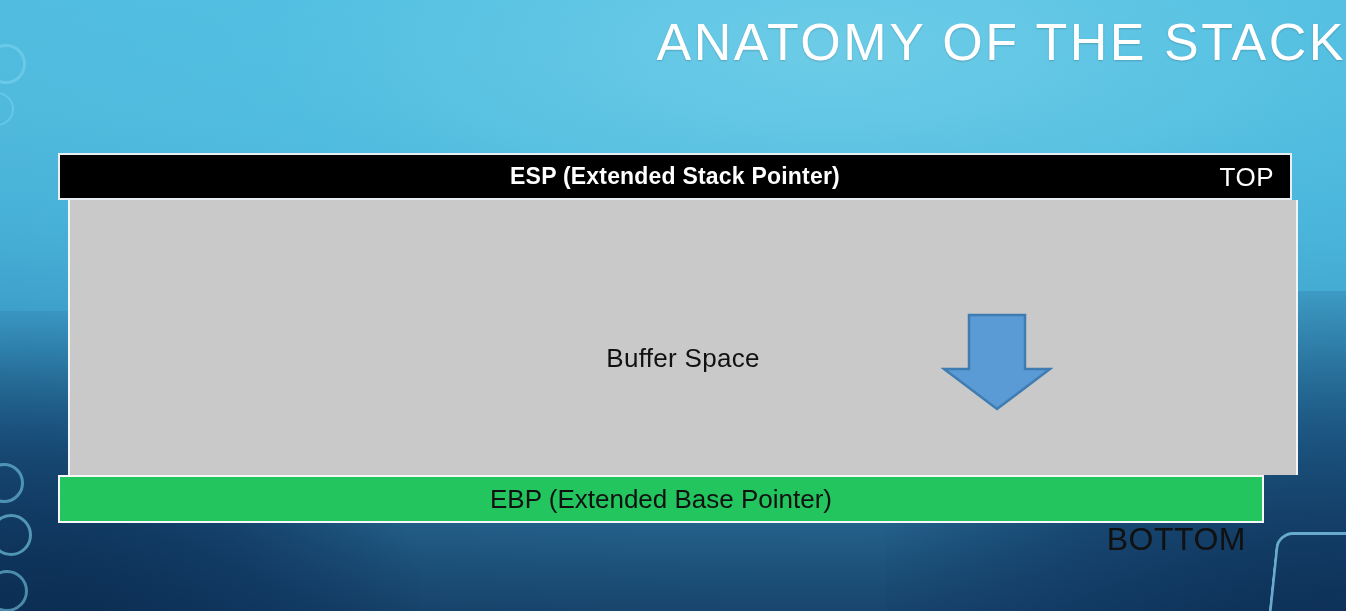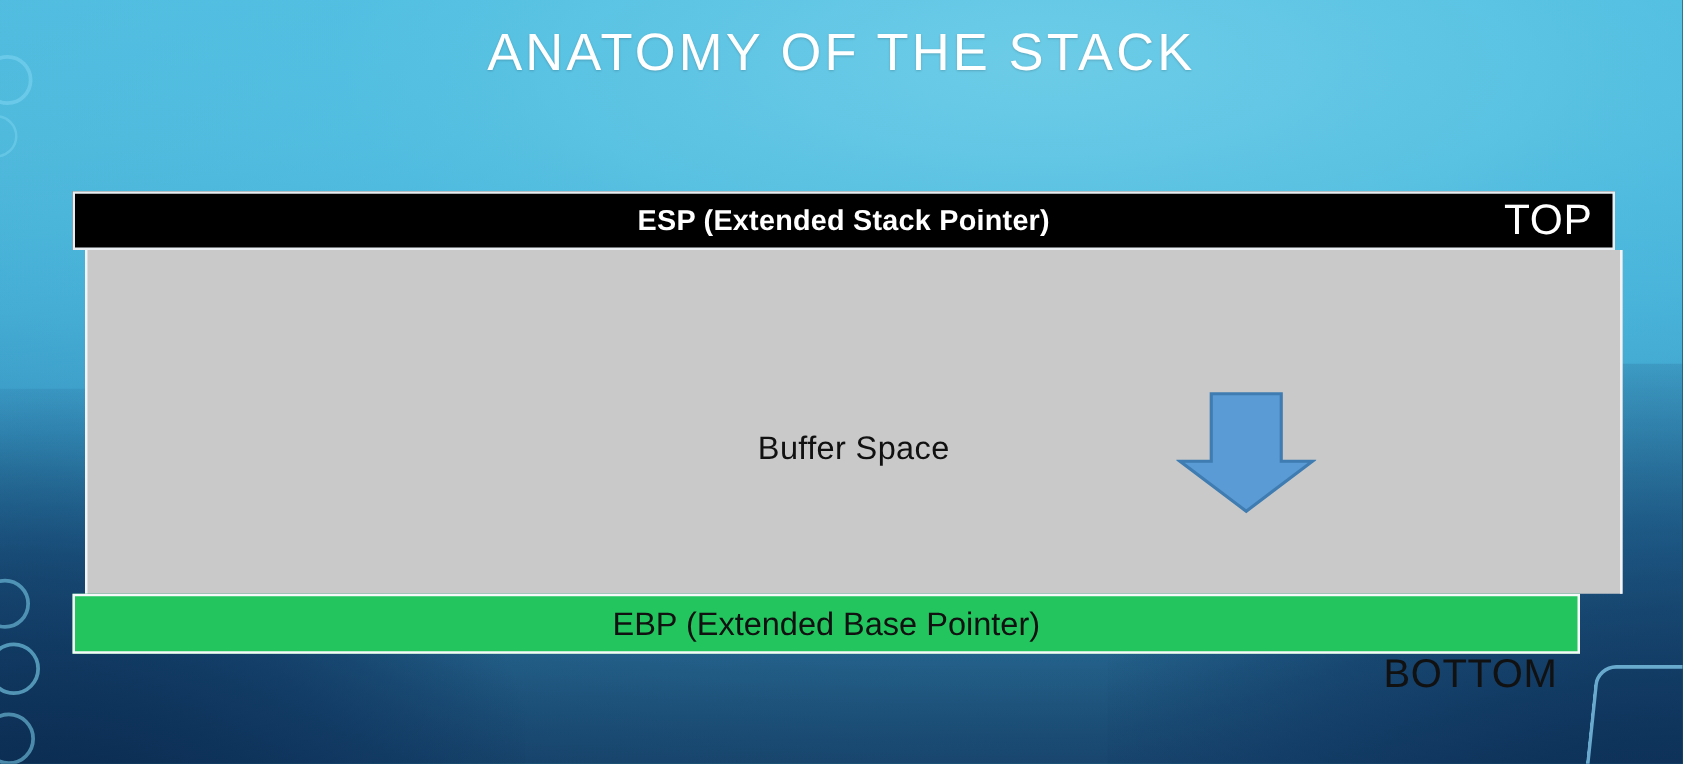--- a/index.html
+++ b/index.html
@@ -87,24 +87,24 @@
     border-bottom: none;
     transform: skewX(-6deg);
   }
 
   
   .title {
     position: absolute;
     left: 0;
     top: 10px;
     width: 1346px;
-    text-align: center;
+    text-align: right;
     color: #ffffff;
     font-family: "Liberation Sans", sans-serif;
-    font-size: 42px;
+    font-size: 52px;
     font-weight: 300;
     letter-spacing: 2.5px;
     line-height: 64px;
     text-shadow: 0 1px 2px rgba(0,0,0,0.18);
     white-space: nowrap;
   }
 
   
   #stack {
     position: absolute;
@@ -143,21 +143,21 @@
     width: 1234px;
   }
   .row-esp .row-label {
     color: #ffffff;
     font-size: 23px;
     font-weight: bold;
     letter-spacing: 0.2px;
   }
   .row-esp .edge-label {
     color: #ffffff;
-    font-size: 34px;
+    font-size: 26px;
     letter-spacing: 0.5px;
   }
 
   
   .row-buffer {
     height: 275px;
     background: #c9c9c9;
     border-left: 2px solid #f2f4f6;
     border-right: 2px solid #f2f4f6;
     width: 1230px;

